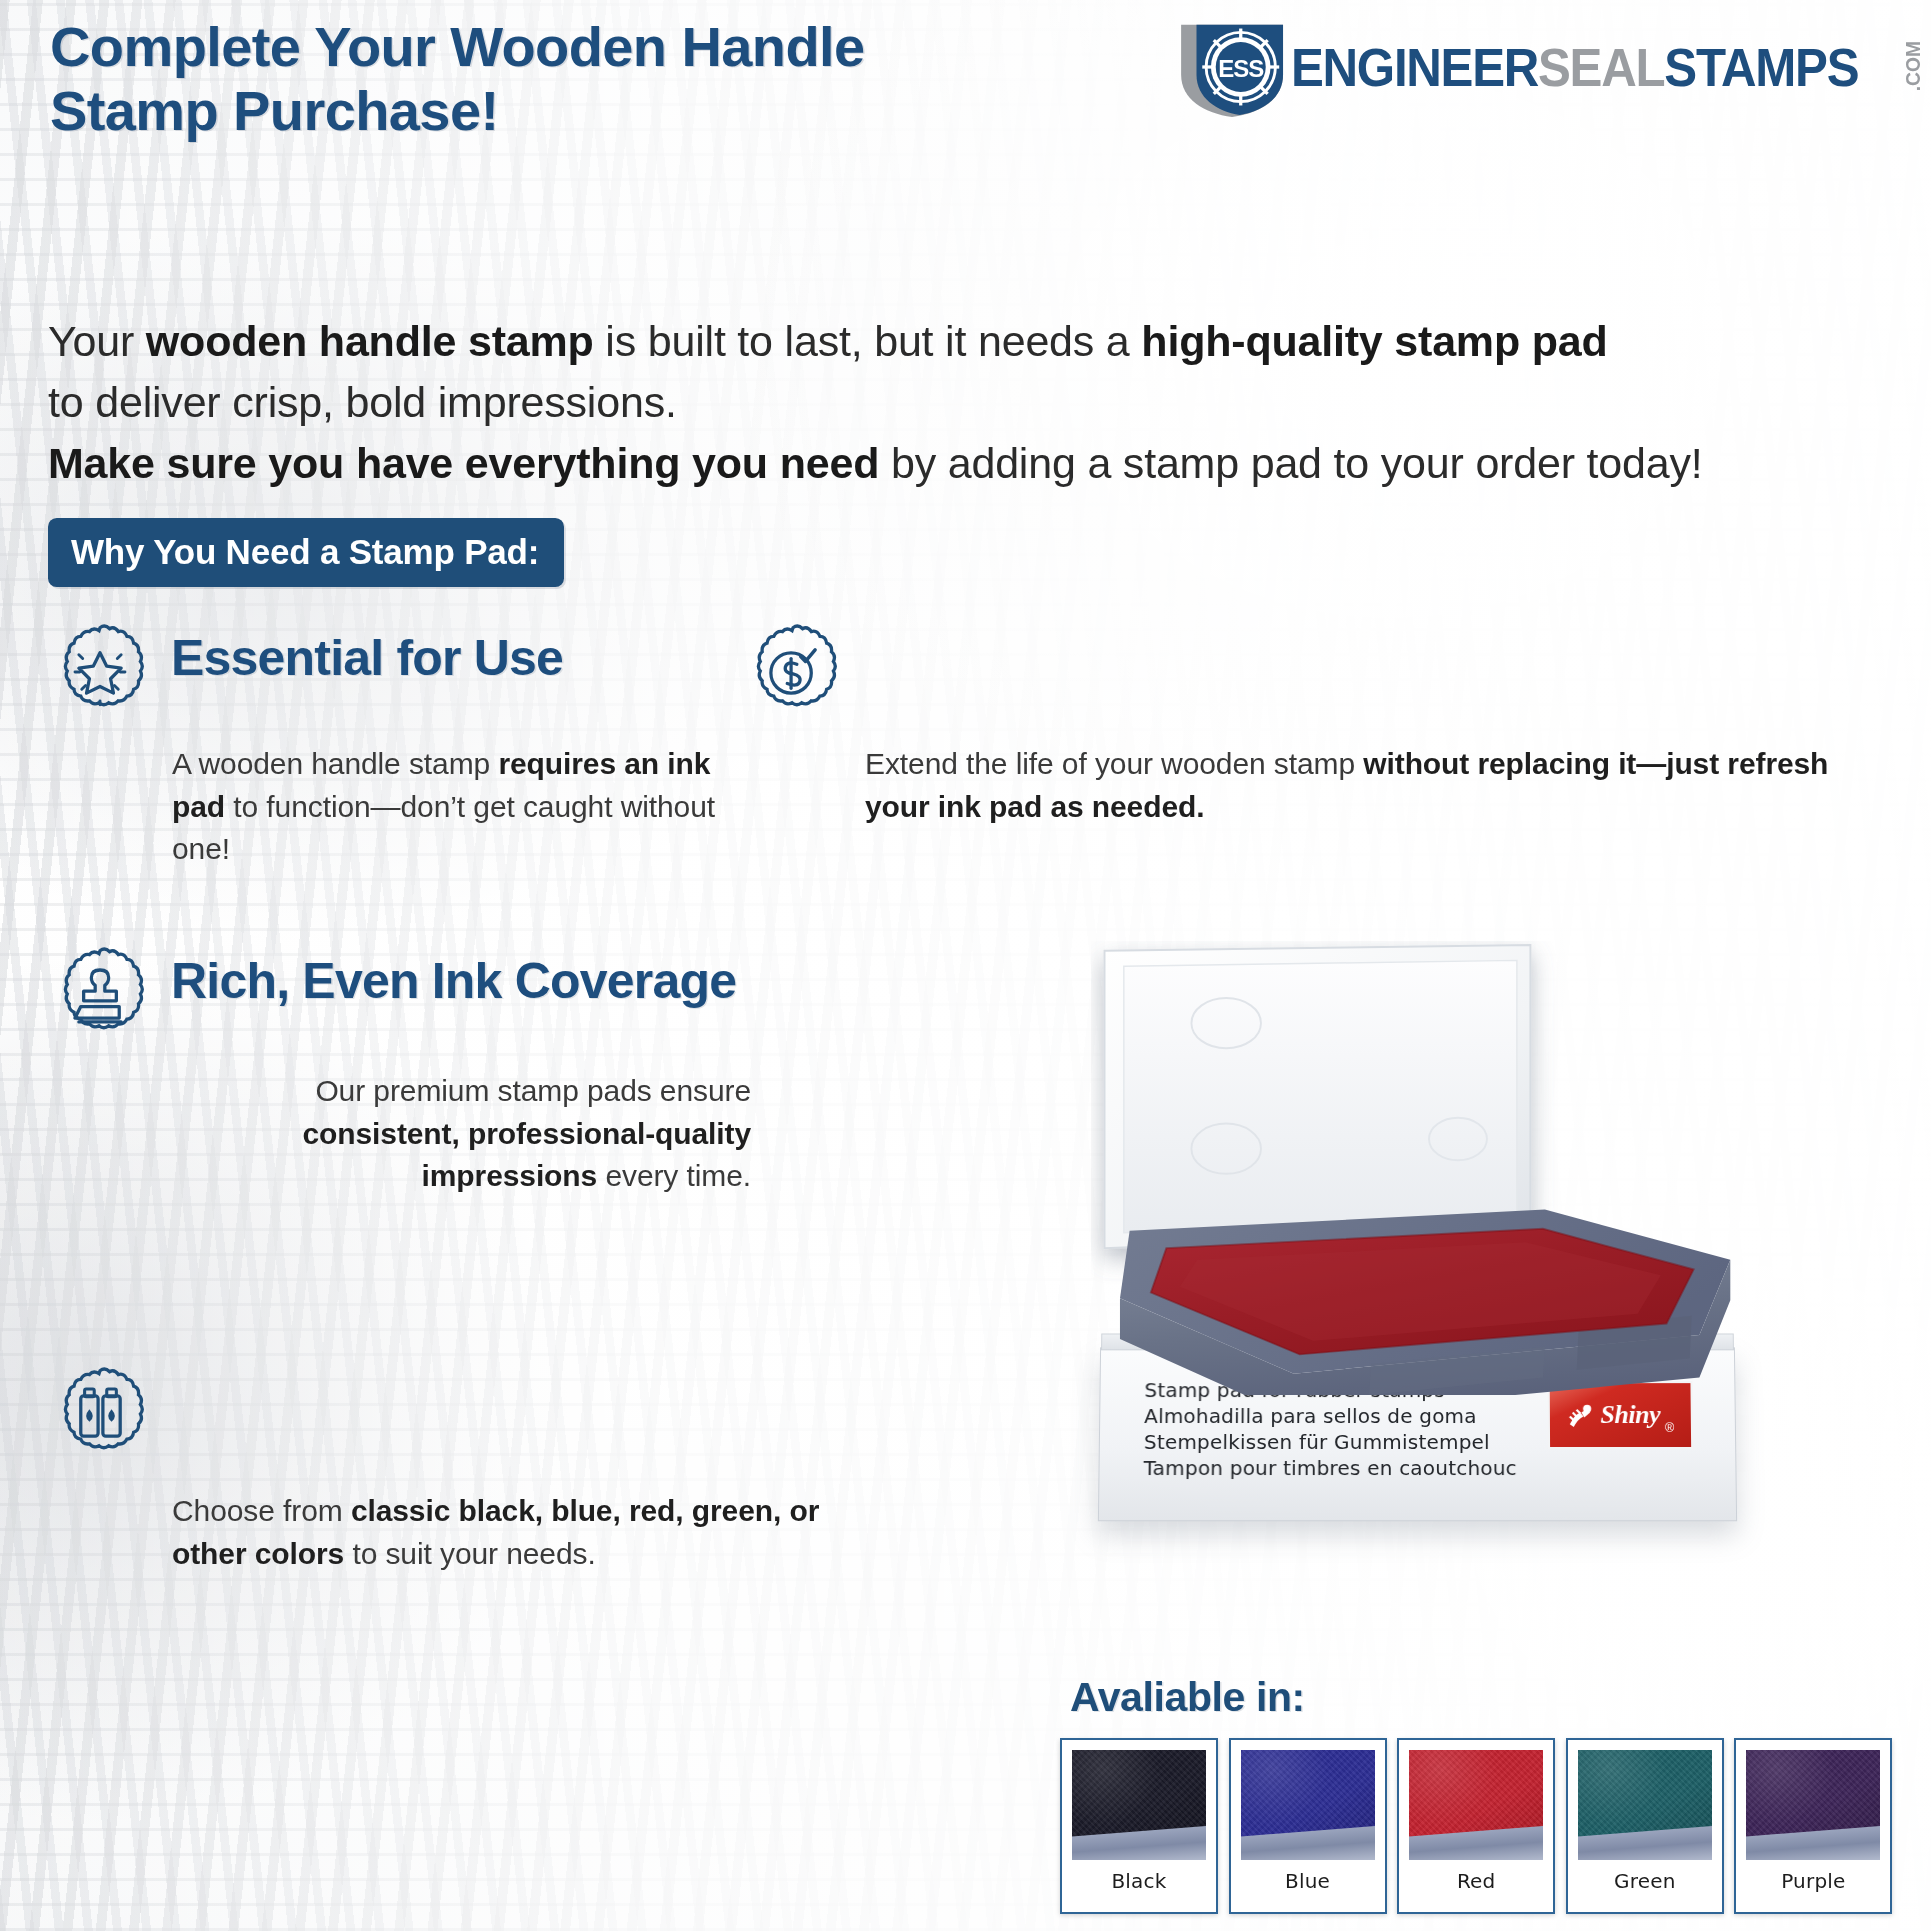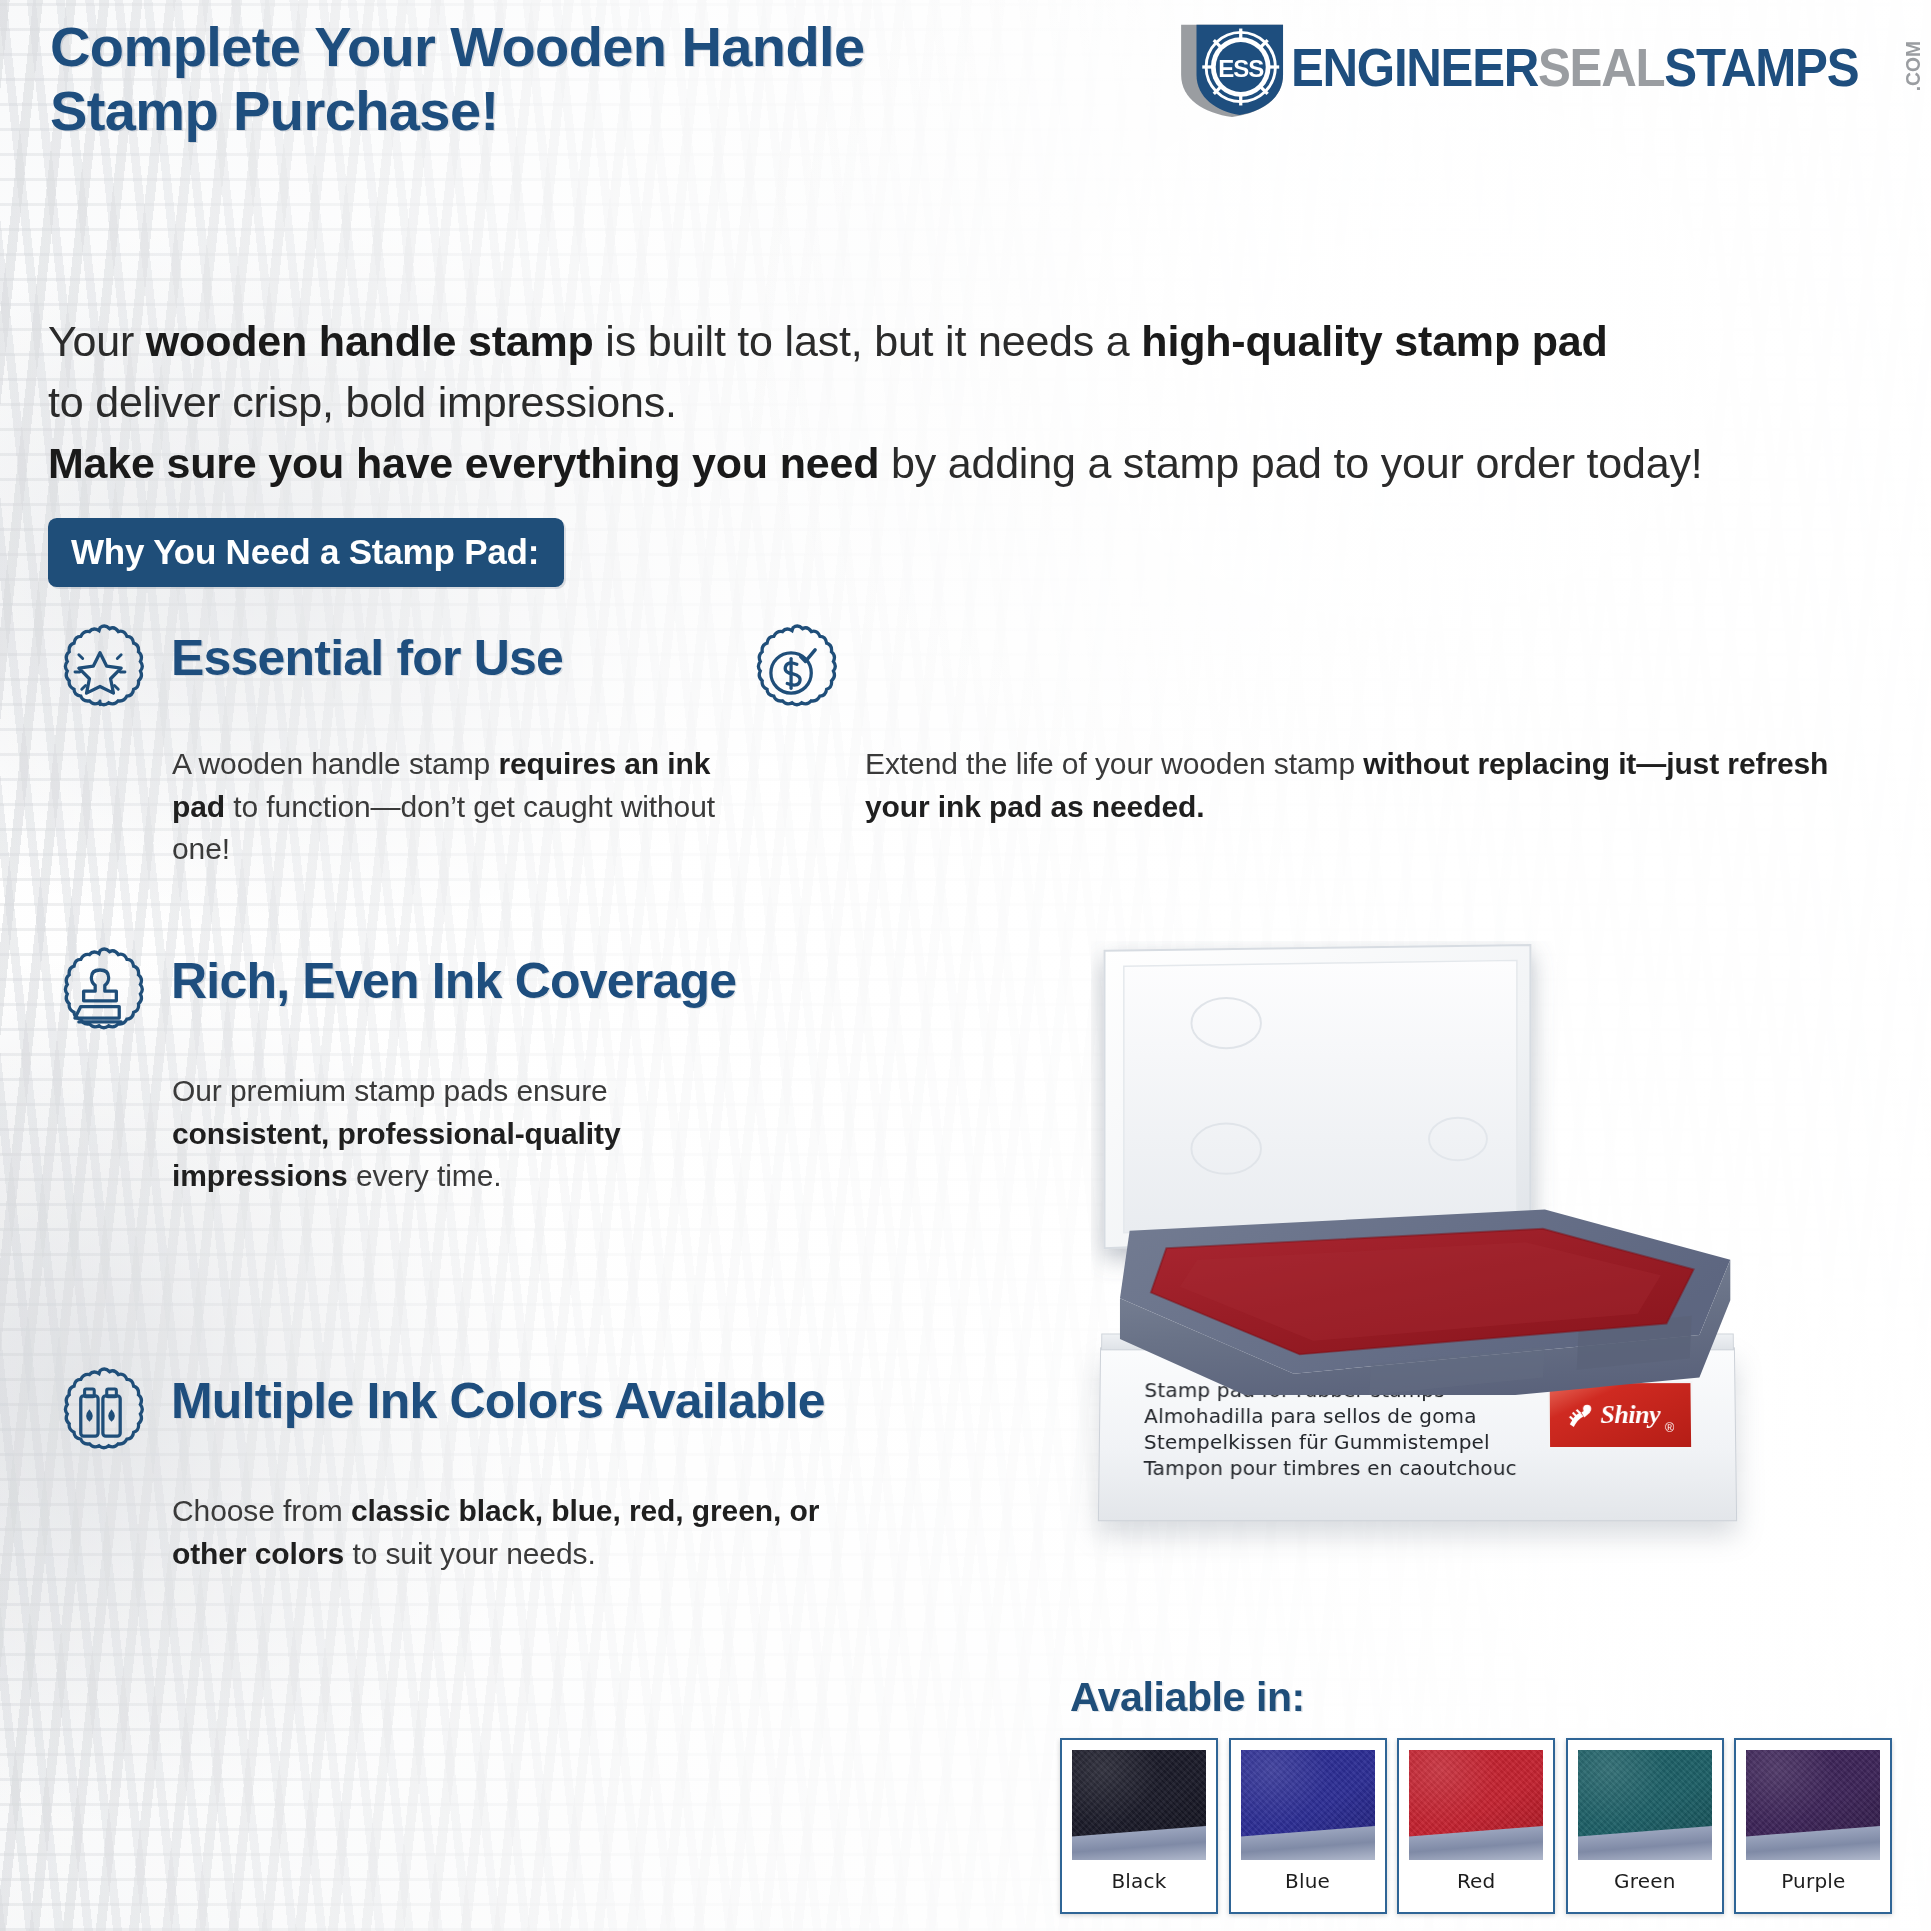--- a/index.html
+++ b/index.html
@@ -148,21 +148,21 @@
     line-height: 1.42;
     font-stretch: condensed;
     letter-spacing: -0.1px;
   }
   .feature .f-body b { font-weight: 700; color: #1f1f1f; }
 
   #feat-essential   { left: 50px;  top: 628px;  width: 714px; }
   #feat-essential   .f-body { margin-left: 122px; margin-top: 21px; width: 589px; }
   #feat-cost        { left: 743px; top: 628px;  width: 1139px; }
   #feat-cost        .f-body { margin-left: 122px; margin-top: 21px; width: 985px; }
-  #feat-rich        { left: 50px;  top: 951px;  width: 753px; }
+  #feat-rich        { left: 50px;  top: 951px;  width: 753px; text-align: right; }
   #feat-rich        .f-body { margin-left: 122px; margin-top: 25px; width: 579px; }
   #feat-colors      { left: 50px;  top: 1371px; width: 801px; }
   #feat-colors      .f-body { margin-left: 122px; margin-top: 25px; width: 676px; }
 
   
   .product {
     position: absolute;
     left: 1091px;
     top: 941px;
     width: 676px;
@@ -401,21 +401,20 @@
           <svg viewBox="0 0 104 104" width="100" height="100">
             <path d="M52 6 q5 -4 10 1 q5 -3 9 3 q6 -2 9 5 q6 0 7 7 q6 2 5 9 q5 4 2 10 q4 5 0 10 q3 6 -2 10 q1 7 -5 9 q-1 7 -7 7 q-3 6 -9 5 q-4 5 -10 2 q-5 4 -10 0 q-6 3 -10 -2 q-7 1 -9 -5 q-7 -1 -7 -7 q-6 -3 -5 -9 q-5 -4 -2 -10 q-4 -5 0 -10 q-3 -6 2 -10 q-1 -7 5 -9 q1 -7 7 -7 q3 -6 9 -5 q4 -5 10 -1 Z" fill="none" stroke="#1F4E79" stroke-width="3.4"></path>
             <rect x="32" y="32" width="18" height="42" rx="3" fill="none" stroke="#1F4E79" stroke-width="3.4"></rect>
             <rect x="36" y="25" width="10" height="8" rx="1.5" fill="none" stroke="#1F4E79" stroke-width="3.2"></rect>
             <path d="M41 46 q7 8 0 13 q-7 -5 0 -13 Z" fill="#1F4E79"></path>
             <rect x="55" y="32" width="18" height="42" rx="3" fill="none" stroke="#1F4E79" stroke-width="3.4"></rect>
             <rect x="59" y="25" width="10" height="8" rx="1.5" fill="none" stroke="#1F4E79" stroke-width="3.2"></rect>
             <path d="M64 46 q7 8 0 13 q-7 -5 0 -13 Z" fill="#1F4E79"></path>
           </svg>
         </div>
-        <div class="f-title">Multiple Ink Colors Available</div>
       </div>
       <div class="f-body">
         <span>Choose from </span><b>classic black, blue, red, green, or other colors</b><span> to suit your needs.</span>
       </div>
     </div>
 
     <div class="product">
 
       <div class="prod-box">
         <div class="prod-box-top"></div>

